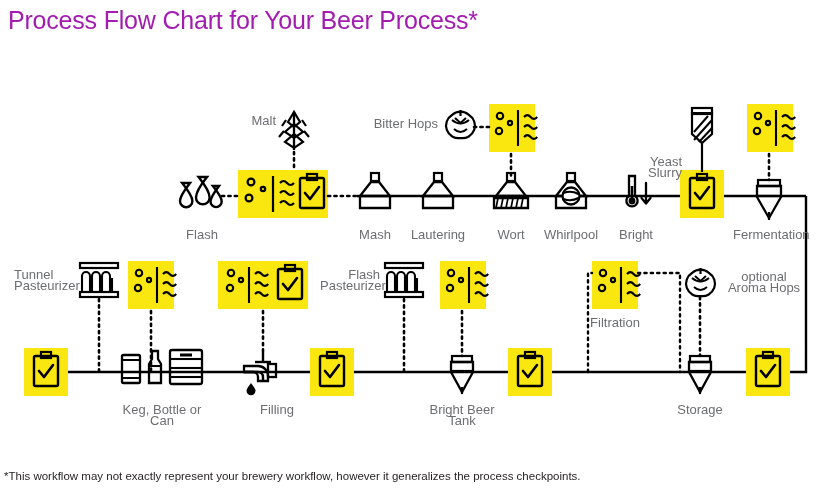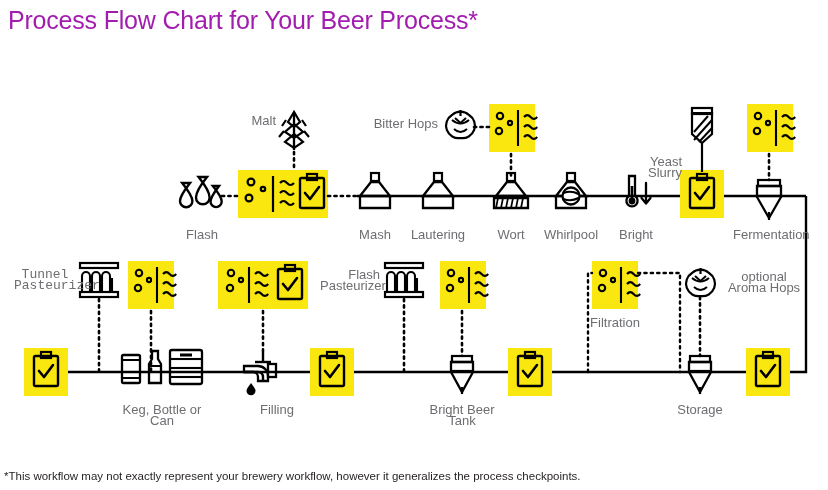--- a/index.html
+++ b/index.html
@@ -326,21 +326,21 @@
 <div class="label" style="left:343px;top:229px;width:64px;">Mash</div>
 <div class="label" style="left:406px;top:229px;width:64px;">Lautering</div>
 <div class="label" style="left:364px;top:118px;width:74px;text-align:right;">Bitter Hops</div>
 <div class="label" style="left:479px;top:229px;width:64px;">Wort</div>
 <div class="label" style="left:539px;top:229px;width:64px;">Whirlpool</div>
 <div class="label" style="left:604px;top:229px;width:64px;">Bright</div>
 <div class="label" style="left:626px;top:114px;width:56px;text-align:right;margin-top:42px;">Yeast
 Slurry</div>
 <div class="label" style="left:733px;top:229px;width:72px;">Fermentation</div>
 
-<div class="label" style="left:14px;top:269px;width:62px;text-align:center;font-family:Liberation Mono, monospace;">Tunnel
+<div class="label" style="left:14px;top:269px;width:62px;text-align:left;">Tunnel
 Pasteurizer</div>
 <div class="label" style="left:320px;top:269px;width:60px;text-align:right;">Flash
 Pasteurizer</div>
 <div class="label" style="left:112px;top:404px;width:100px;">Keg, Bottle or Can</div>
 <div class="label" style="left:245px;top:404px;width:64px;">Filling</div>
 <div class="label" style="left:424px;top:404px;width:76px;">Bright Beer
 Tank</div>
 <div class="label" style="left:583px;top:317px;width:64px;">Filtration</div>
 <div class="label" style="left:668px;top:404px;width:64px;">Storage</div>
 <div class="label" style="left:718px;top:271px;width:92px;text-align:center;">optional

